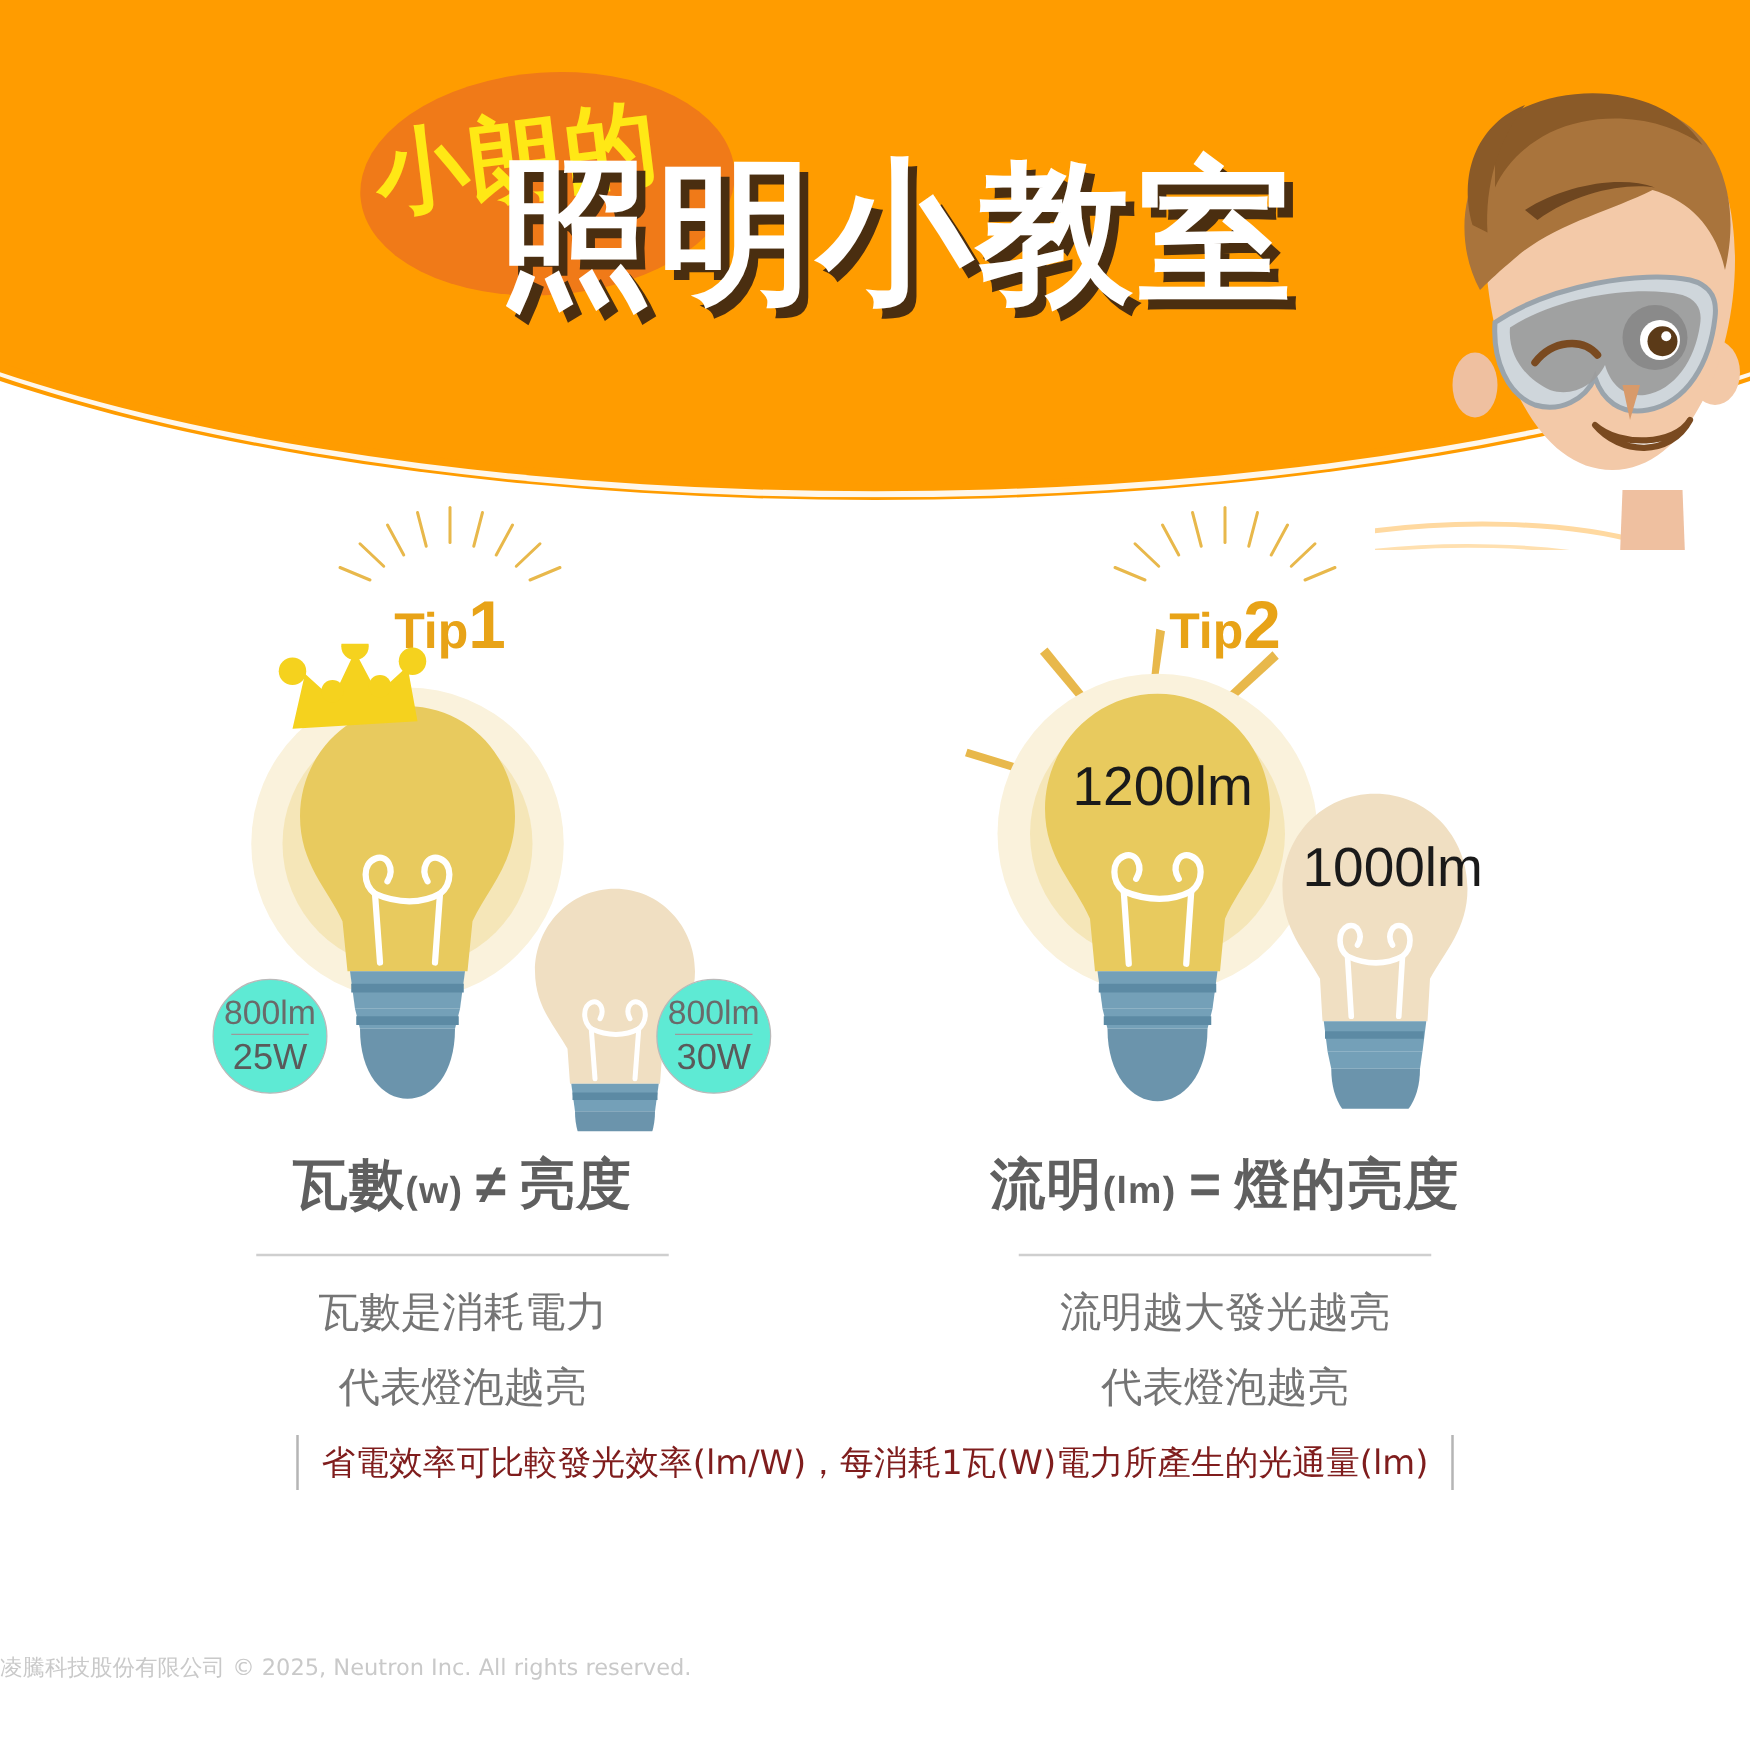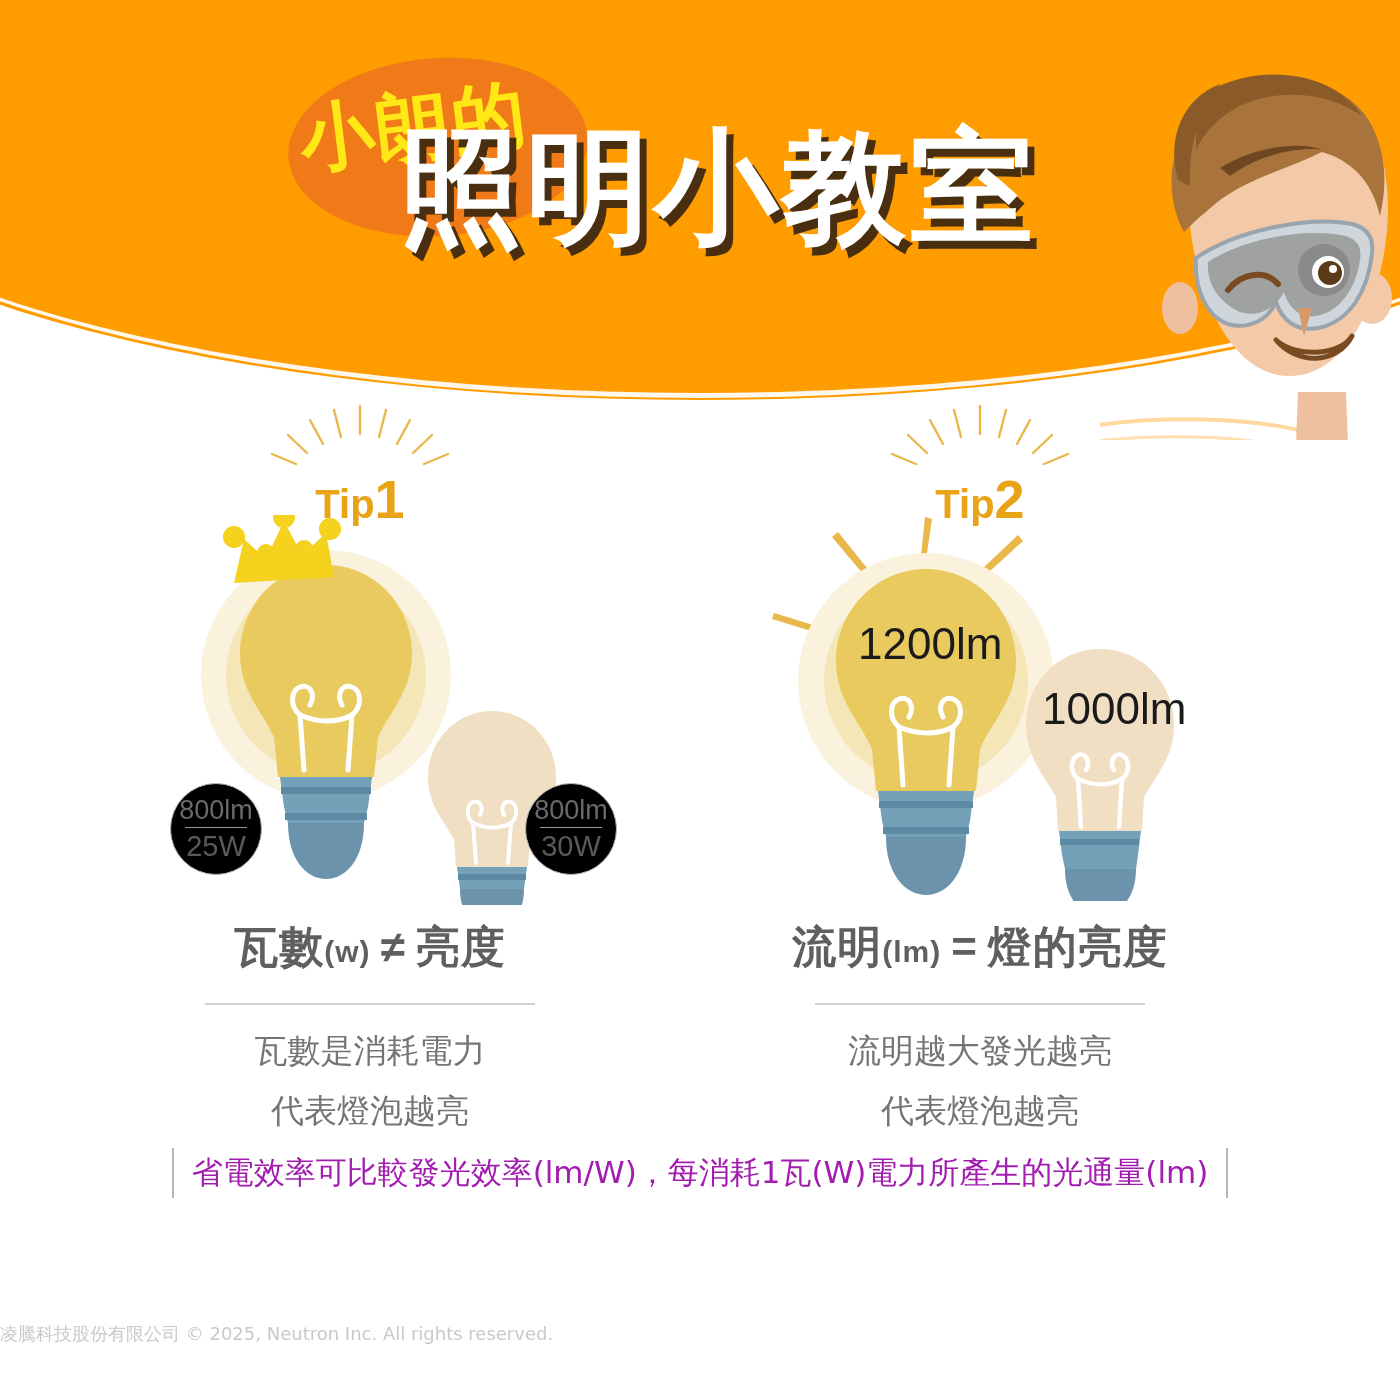--- a/index.html
+++ b/index.html
@@ -62,21 +62,21 @@
     font-size:40px;font-weight:bold;color:#E8A317;
     margin-top:-6px;letter-spacing:0;
     font-family:"Liberation Sans",sans-serif;
   }
   .tip-label .num{font-size:54px;font-weight:bold;}
 
   
   .bulbgroup{position:absolute;}
   .badge{
     position:absolute;width:92px;height:92px;border-radius:50%;
-    background:#000000;border:1.5px solid #B9B9B9;
+    background:#5eead4;border:1.5px solid #B9B9B9;
     display:flex;flex-direction:column;align-items:center;justify-content:center;
     box-sizing:border-box;
   }
   .badge .lm{font-size:27px;color:#6A6A6A;line-height:1;padding-bottom:3px;font-family:"Liberation Sans",sans-serif;}
   .badge .sep{width:62px;height:1.5px;background:#9A9A9A;}
   .badge .w{font-size:29px;font-weight:normal;color:#5A5A5A;line-height:1;padding-top:4px;font-family:"Liberation Sans",sans-serif;}
 
   .lm-label{
     position:absolute;font-size:44px;color:#1a1a1a;white-space:nowrap;
     font-family:"Liberation Sans",sans-serif;
@@ -97,21 +97,21 @@
     font-family:Liberation Serif, serif;
   }
 
   
   .note{
     position:absolute;left:0;top:1148px;width:1400px;text-align:center;
   }
   .note-inner{
     display:inline-block;padding:4px 18px;
     border-left:2px solid #B5B5B5;border-right:2px solid #B5B5B5;
-    font-size:31px;color:#a21caf;white-space:nowrap;
+    font-size:27px;color:#7f1d1d;white-space:nowrap;
     font-family:"DejaVu Sans","Liberation Sans",sans-serif;
   }
 
   
   .footer{
     position:absolute;left:0;top:1322px;width:1400px;text-align:left;
     font-size:18px;color:#C9C9C9;
     font-family:"DejaVu Sans","Liberation Sans",sans-serif;
   }
 </style>
@@ -282,21 +282,21 @@
         <line x1="200" y1="20" x2="187" y2="44"></line>
         <line x1="78" y1="35" x2="97" y2="53"></line>
         <line x1="222" y1="35" x2="203" y2="53"></line>
         <line x1="62" y1="54" x2="86" y2="64"></line>
         <line x1="238" y1="54" x2="214" y2="64"></line>
       </g>
     </svg>
     <div class="tip-label"><span>Tip</span><span class="num">2</span></div>
   </div>
 
-  <div class="bulbgroup" style="left:770px;top:501px;width:460px;height:400px;">
+  <div class="bulbgroup" style="left:770px;top:487px;width:460px;height:400px;">
     <svg viewBox="0 0 460 400" width="460" height="400">
 
       <g fill="#E8B84B">
         <path d="M155 16 L 162 18 L 152 86 L 148 84 Z"></path>
         <path d="M62 36 L 68 31 L 114 88 L 109 92 Z"></path>
         <path d="M248 34 L 253 40 L 196 92 L 192 87 Z"></path>
         <path d="M2 118 L 4 112 L 76 134 L 74 140 Z"></path>
       </g>
 
       <circle cx="156" cy="180" r="128" fill="#FAF2DC"></circle>

